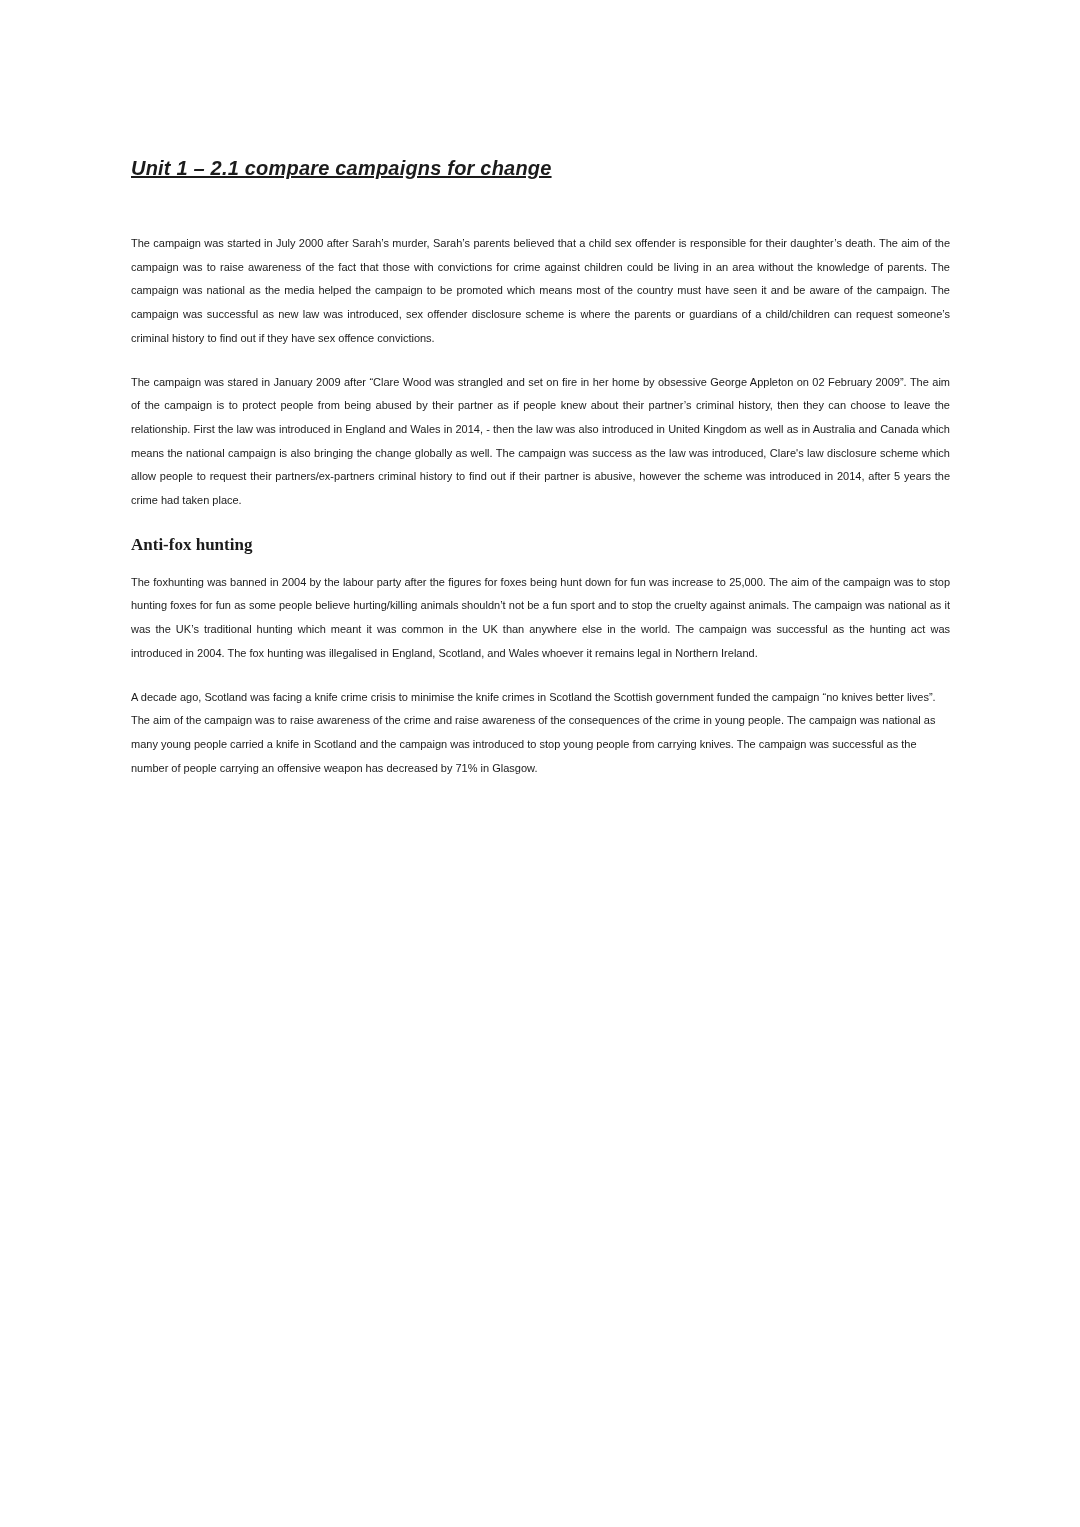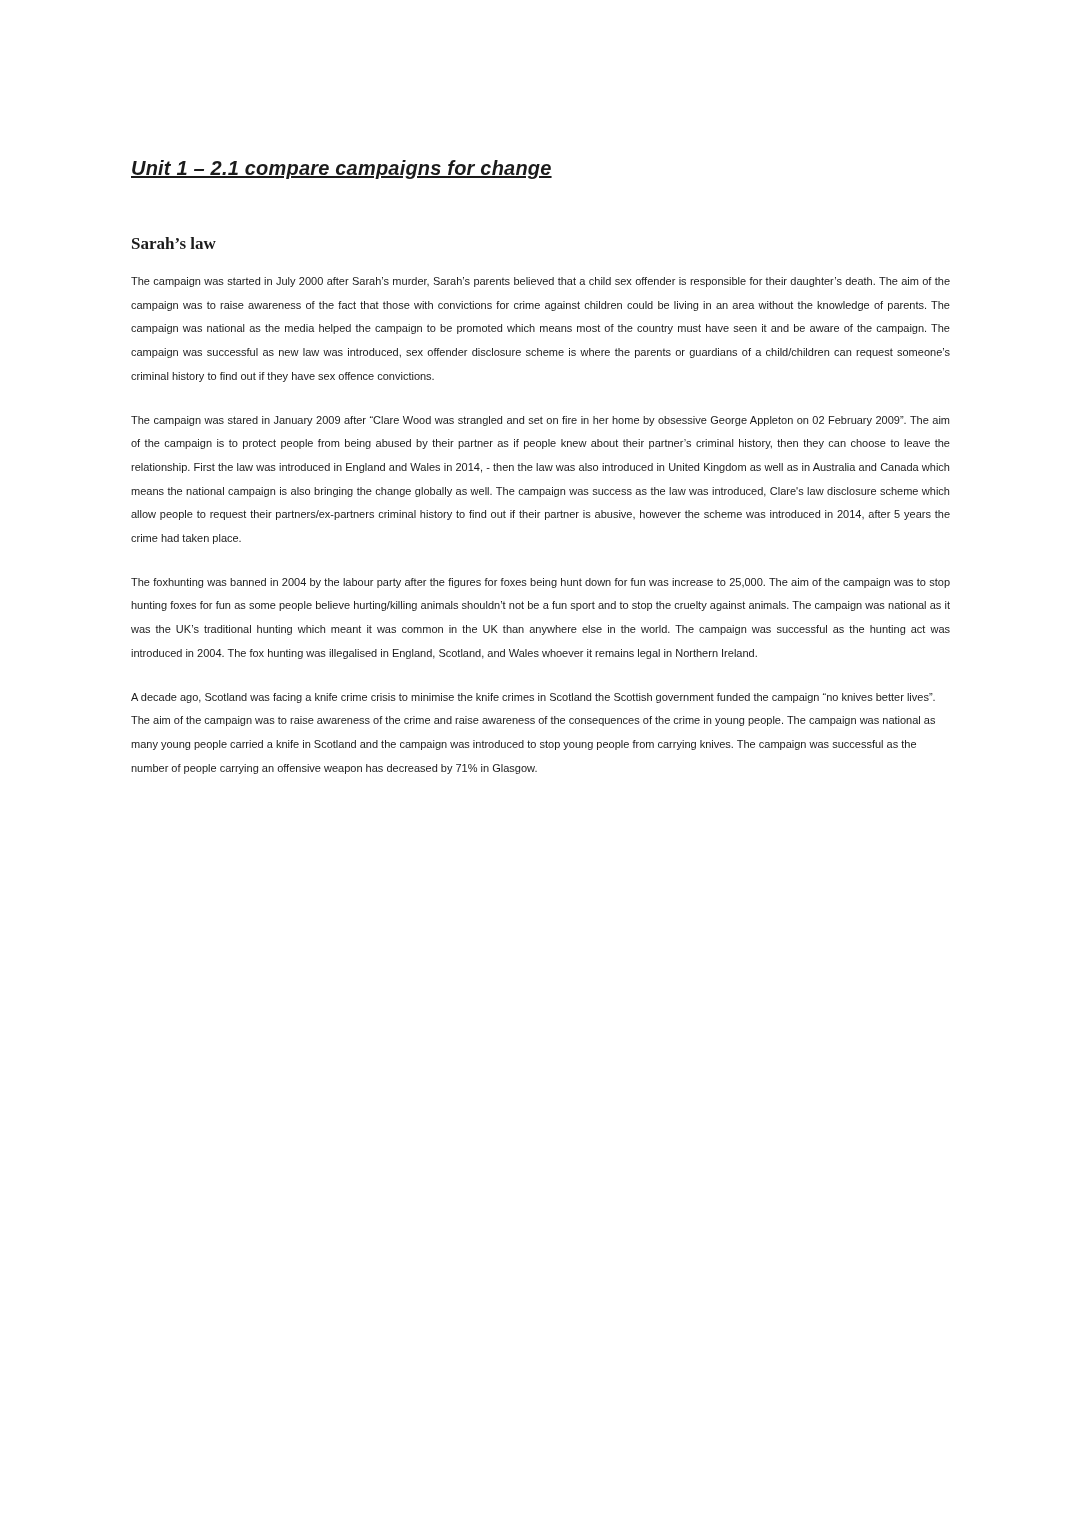--- a/index.html
+++ b/index.html
@@ -49,29 +49,29 @@
   }
 </style>
 </head>
 <body>
 
 <div class="page">
   <div class="content">
     <h1 class="doc-title">Unit 1 – 2.1 compare campaigns for change</h1>
     <div id="sections">
   <section class="doc-section">
-    <h2 class="section-heading">Sarah’s law</h2>
     <p class="section-body" style="text-align: justify;">The campaign was started in July 2000 after Sarah’s murder, Sarah’s parents believed that a child sex offender is responsible for their daughter’s death.  The aim of the campaign was to raise awareness of the fact that those with convictions for crime against children could be living in an area without the knowledge of parents. The campaign was national as the media helped the campaign to be promoted which means most of the country must have seen it and be aware of the campaign. The campaign was successful as new law was introduced, sex offender disclosure scheme is where the parents or guardians of a child/children can request someone’s criminal history to find out if they have sex offence convictions.</p>
   </section>
 
   <section class="doc-section">
     <p class="section-body" style="text-align: justify;">The campaign was stared in January 2009 after “Clare Wood was strangled and set on fire in her home by obsessive George Appleton on 02 February 2009”.  The aim of the campaign is to protect people from being abused by their partner as if people knew about their partner’s criminal history, then they can choose to leave the relationship. First the law was introduced in England and Wales in 2014, - then the law was also introduced in United Kingdom as well as in Australia and Canada which means the national campaign is also bringing the change globally as well.  The campaign was success as the law was introduced, Clare's law disclosure scheme which allow people to request their partners/ex-partners criminal history to find out if their partner is abusive, however the scheme was introduced in 2014, after 5 years the crime had taken place.</p>
   </section>
 
   <section class="doc-section">
+    <h2 class="section-heading">Anti-fox hunting</h2>
     <p class="section-body" style="text-align: justify;">The foxhunting was banned in 2004 by the labour party after the figures for foxes being hunt down for fun was increase to 25,000. The aim of the campaign was to stop hunting foxes for fun as some people believe hurting/killing animals shouldn’t not be a fun sport and to stop the cruelty against animals.  The campaign was national as it was the UK’s traditional hunting which meant it was common in the UK than anywhere else in the world. The campaign was successful as the hunting act was introduced in 2004. The fox hunting was illegalised in England, Scotland, and Wales whoever it remains legal in Northern Ireland.</p>
   </section>
 
   <section class="doc-section">
     <p class="section-body" style="text-align: left;">A decade ago, Scotland was facing a knife crime crisis to minimise the knife crimes in Scotland the Scottish government funded the campaign “no knives better lives”.  The aim of the campaign was to raise awareness of the crime and raise awareness of the consequences of the crime in young people. The campaign was national as many young people carried a knife in Scotland and the campaign was introduced to stop young people from carrying knives. The campaign was successful as the number of people carrying an offensive weapon has decreased by 71% in Glasgow.</p>
   </section>
 </div>
   </div>
 </div>
 

